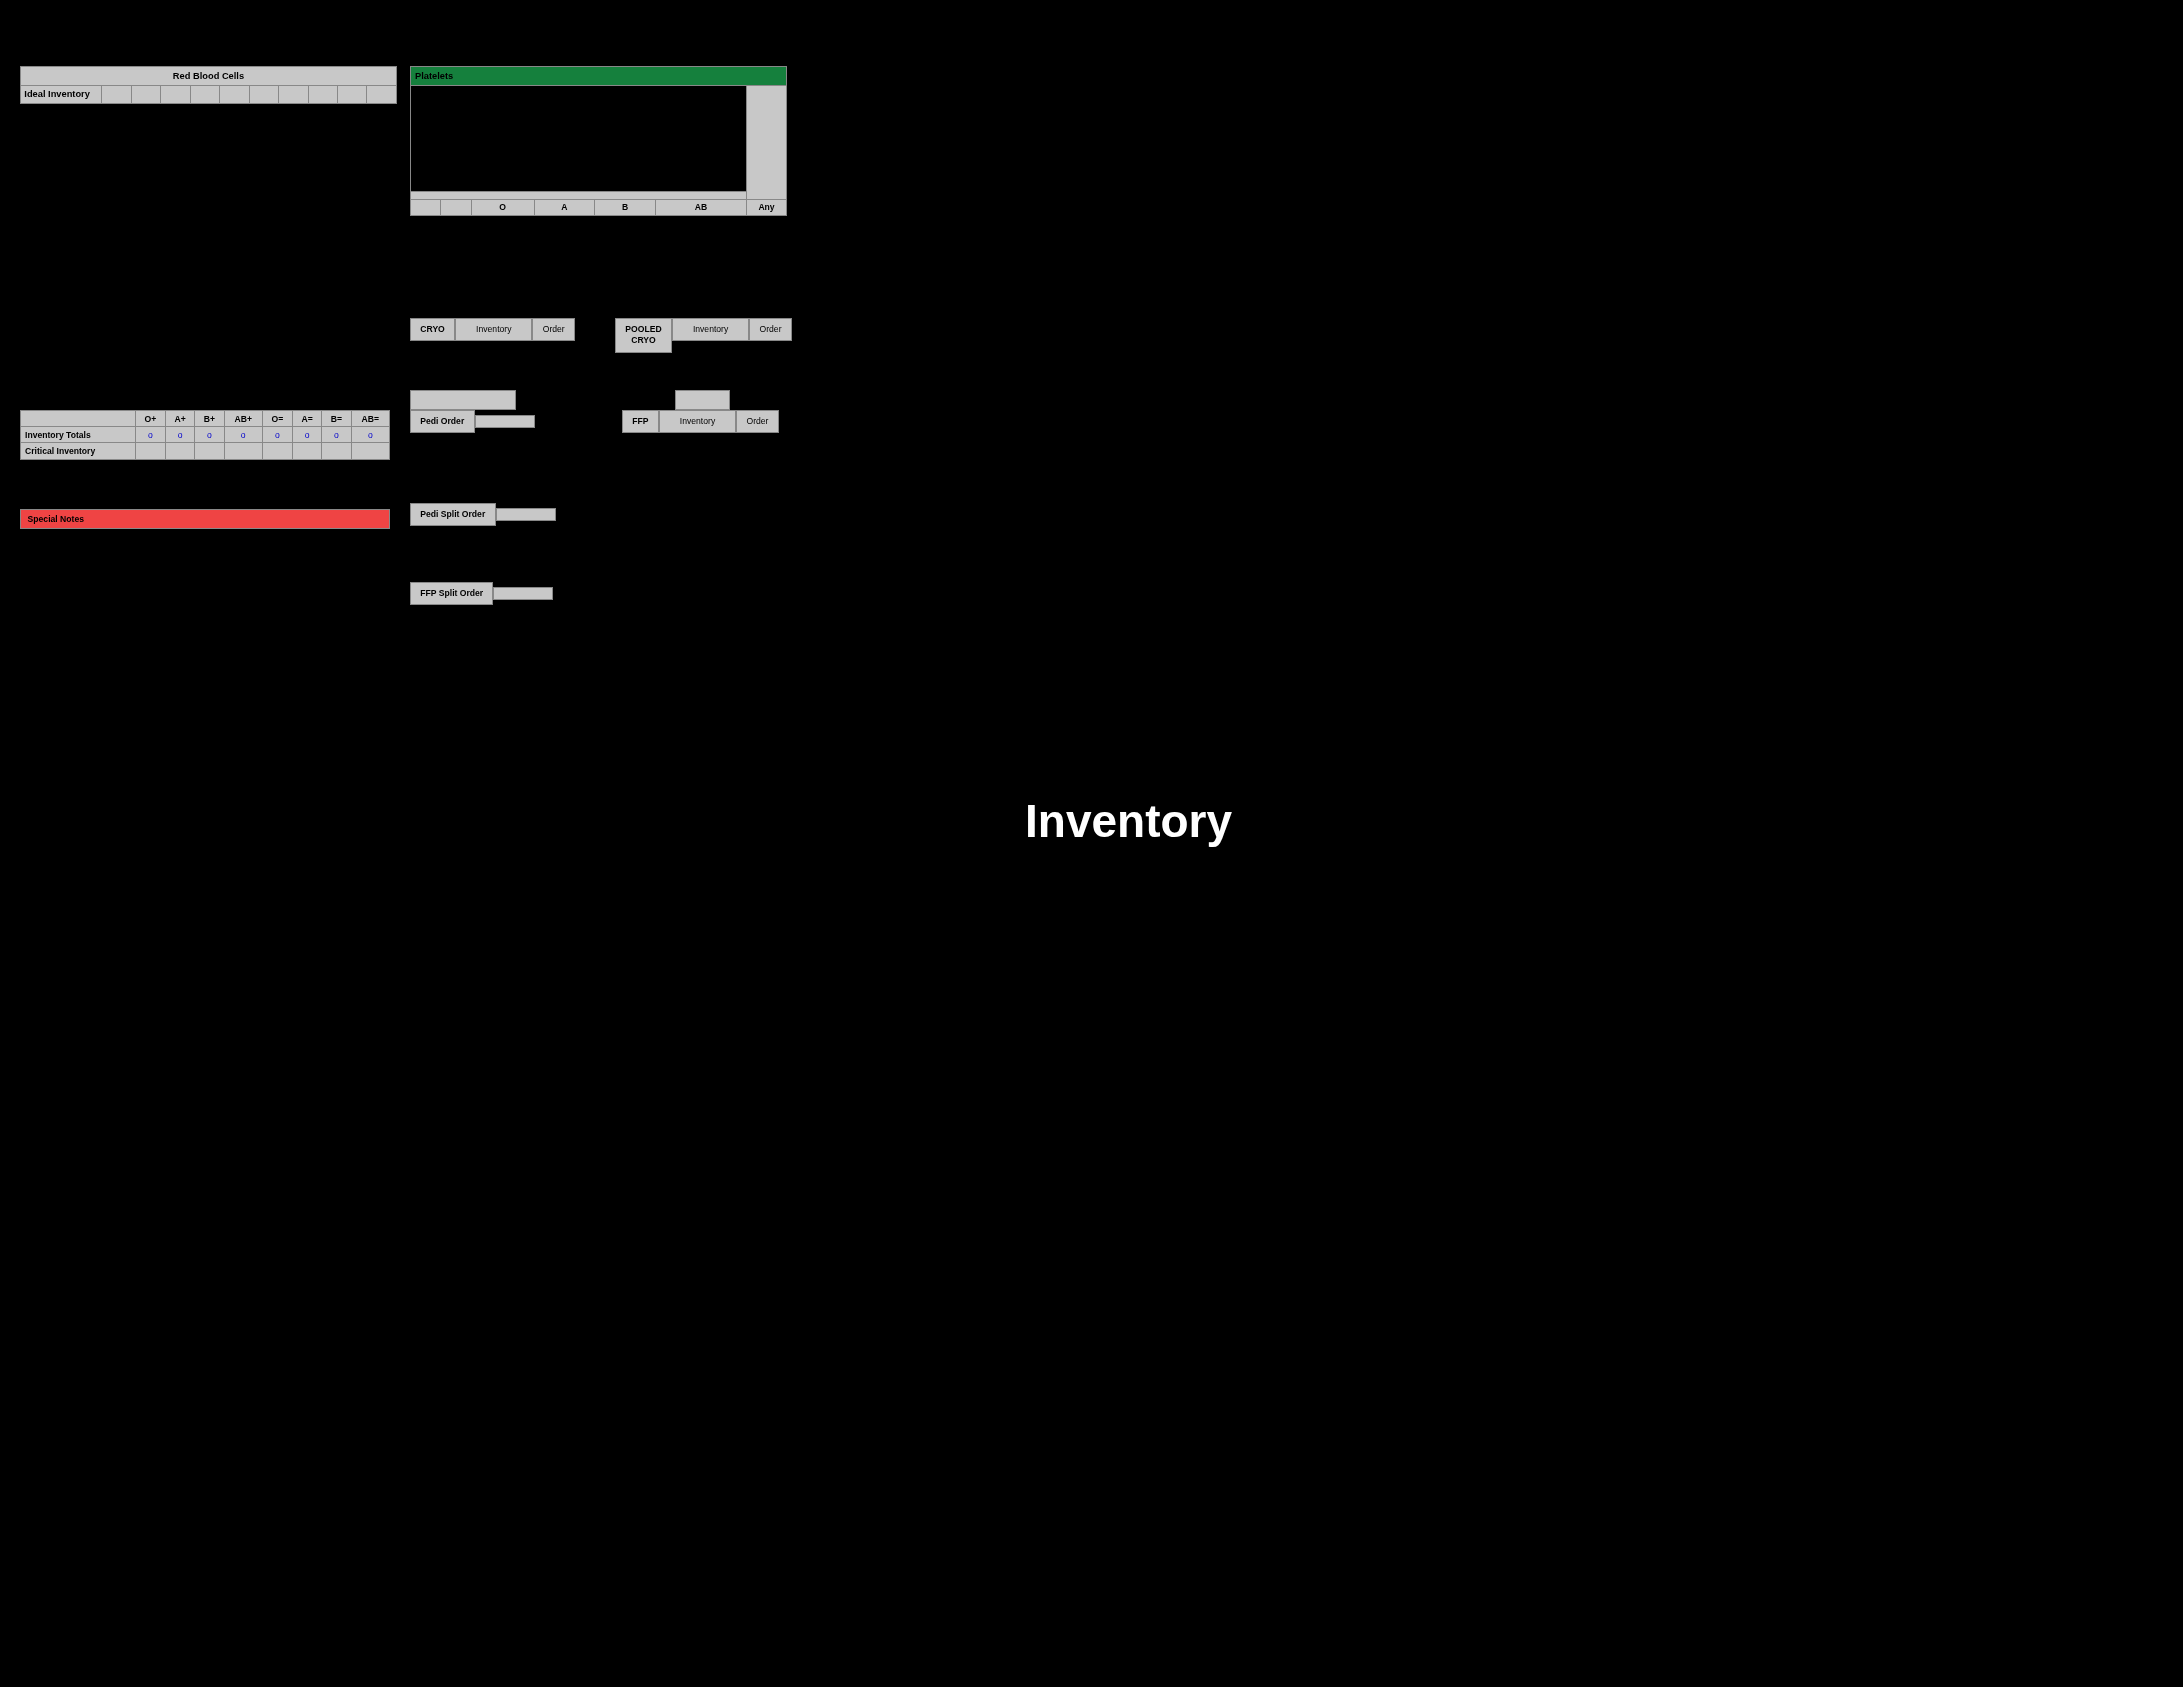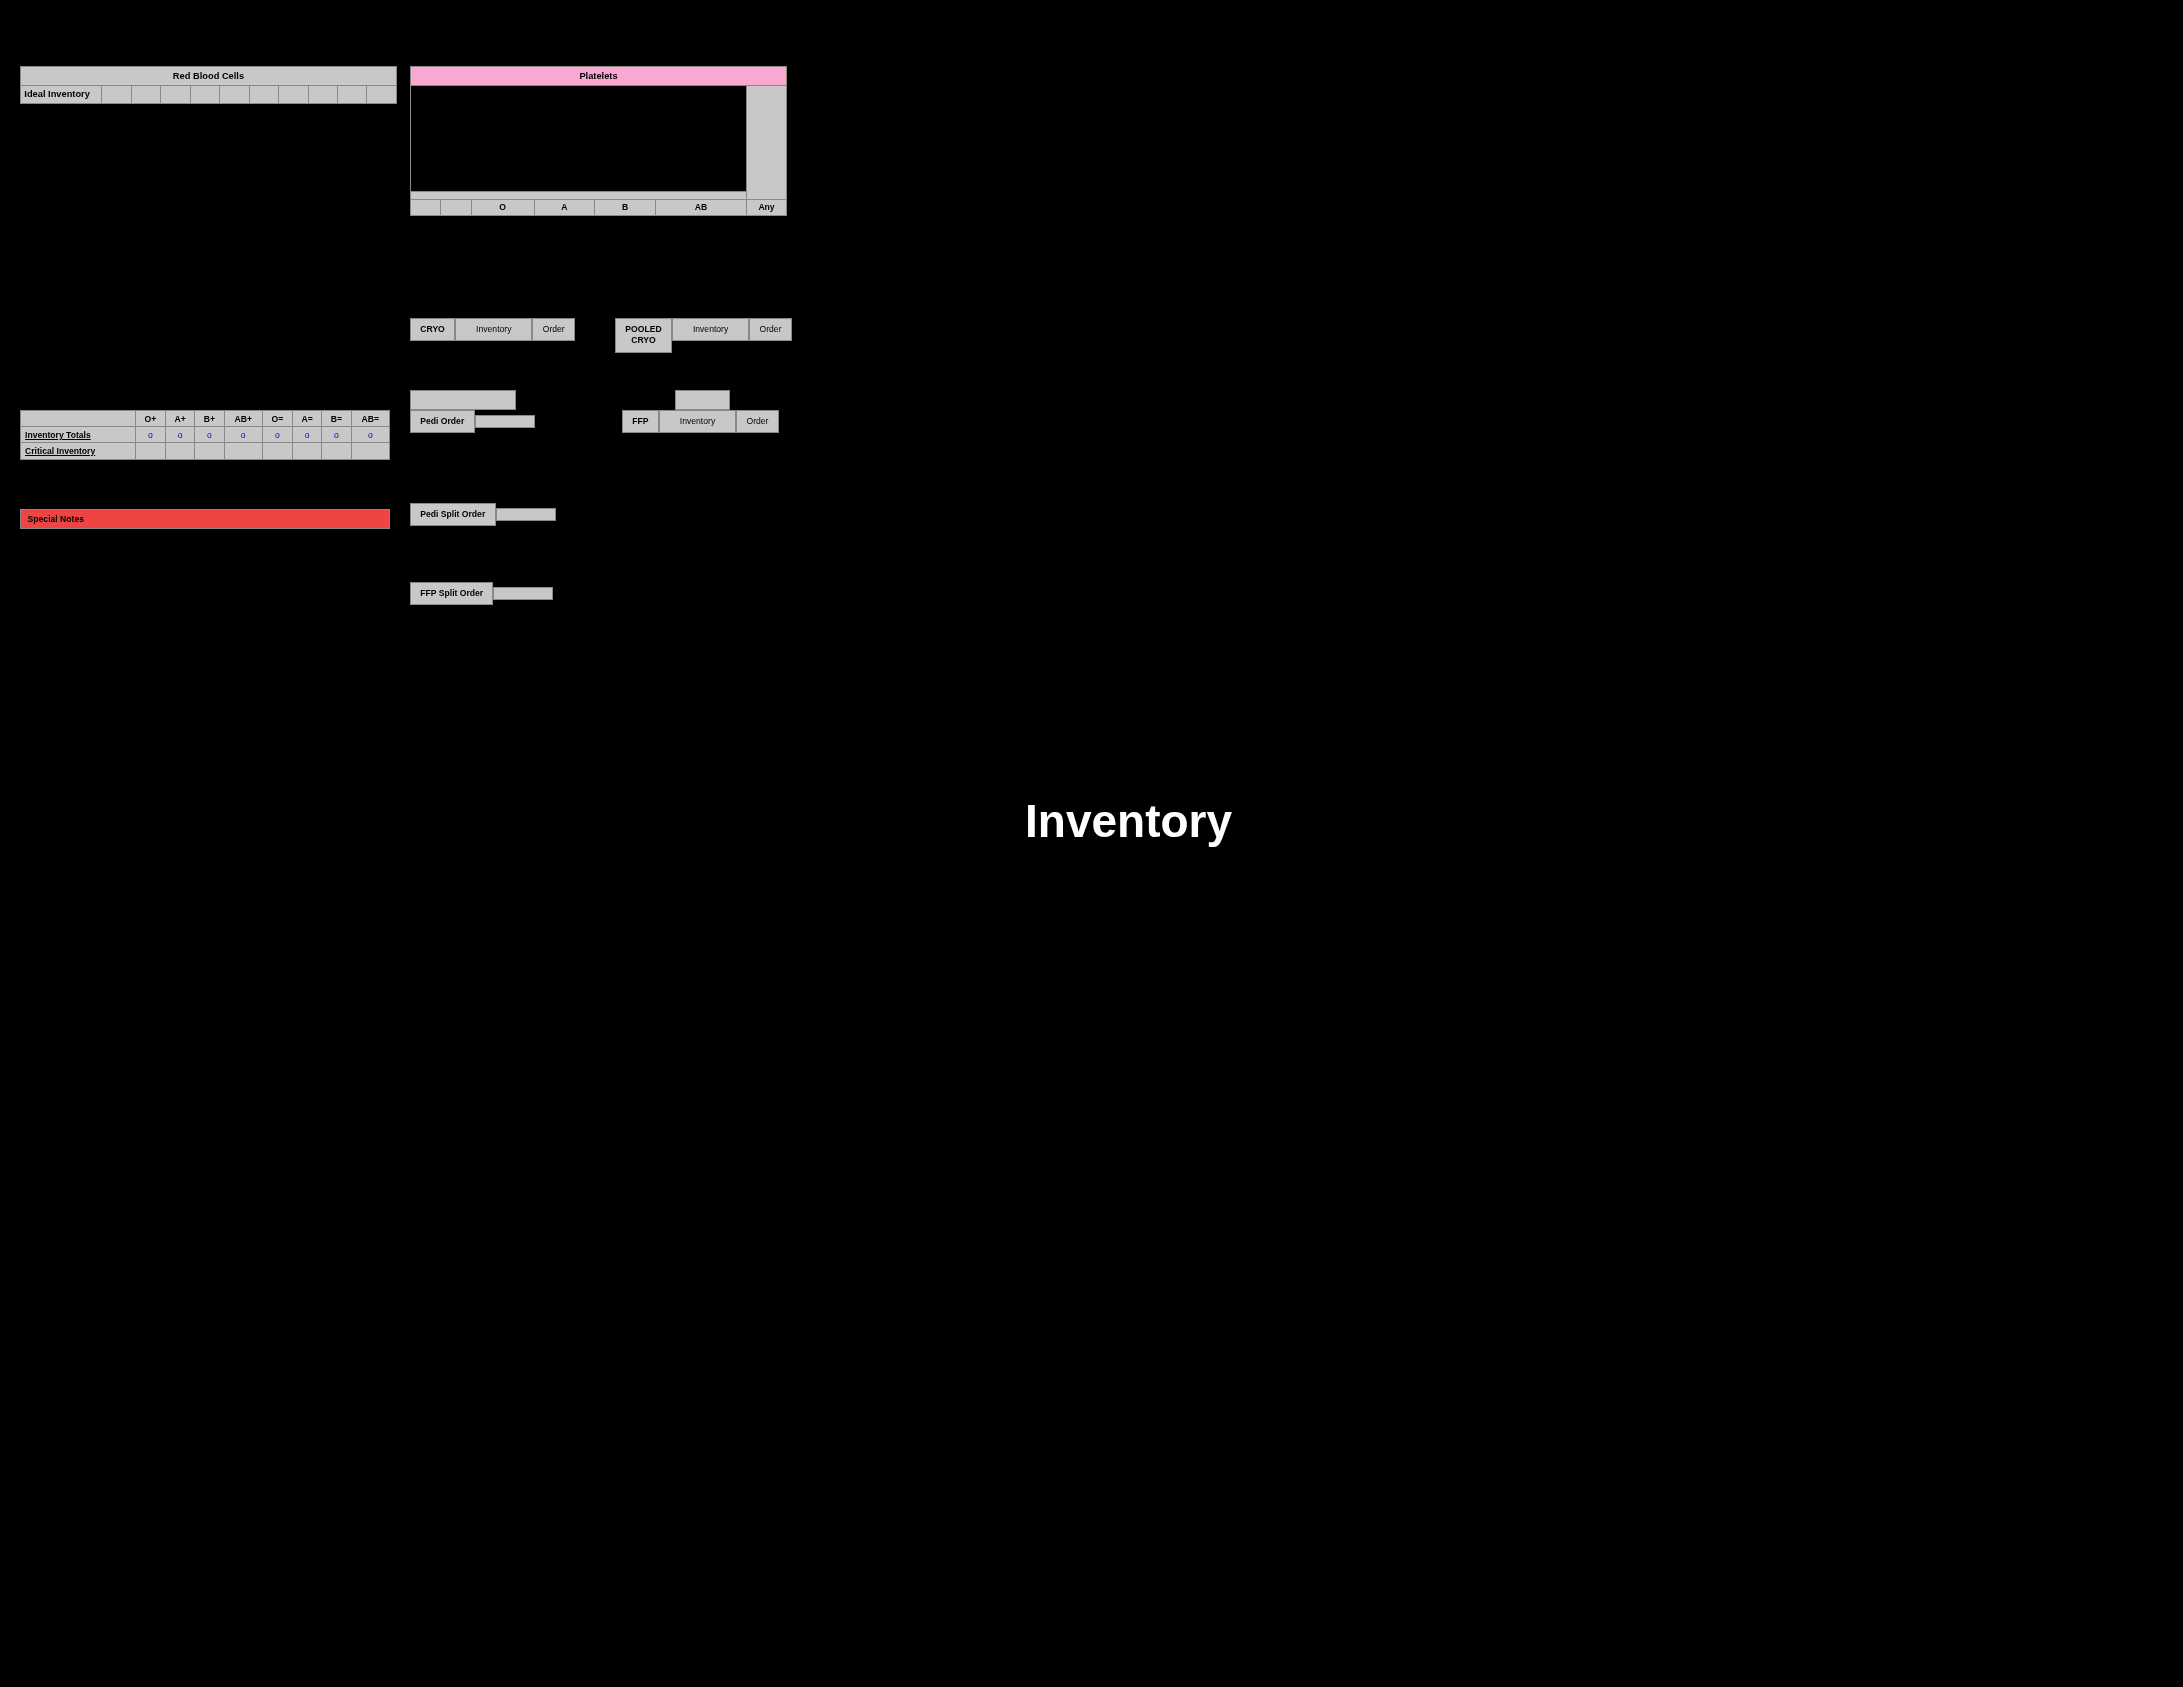--- a/index.html
+++ b/index.html
@@ -64,22 +64,22 @@
       left: 410px;
       width: 377px;
     }
 
     .platelets-section table {
       width: 100%;
       border-collapse: collapse;
     }
 
     .platelets-section table th {
-      background: #f9a8d4;
-      text-align: center;
+      background: #15803d;
+      text-align: left;
       font-weight: bold;
       font-size: 9.3px;
       padding: 4px;
       border: 0.7px solid #888;
     }
 
     .platelets-section table td {
       background: #c8c8c8;
       border: 0.7px solid #888;
       padding: 3.3px;
@@ -175,21 +175,20 @@
       border: 0.7px solid #888;
       text-align: center;
       padding: 2.6px 4px;
       font-size: 8.6px;
     }
 
     .inv-totals-section table td.row-label {
       text-align: left;
       font-weight: bold;
       white-space: nowrap;
-      text-decoration: underline;
     }
 
     .inv-totals-section td.blue-val {
       color: #0000cc;
     }
 
     
     .special-notes-section {
       position: absolute;
       top: 509px;

